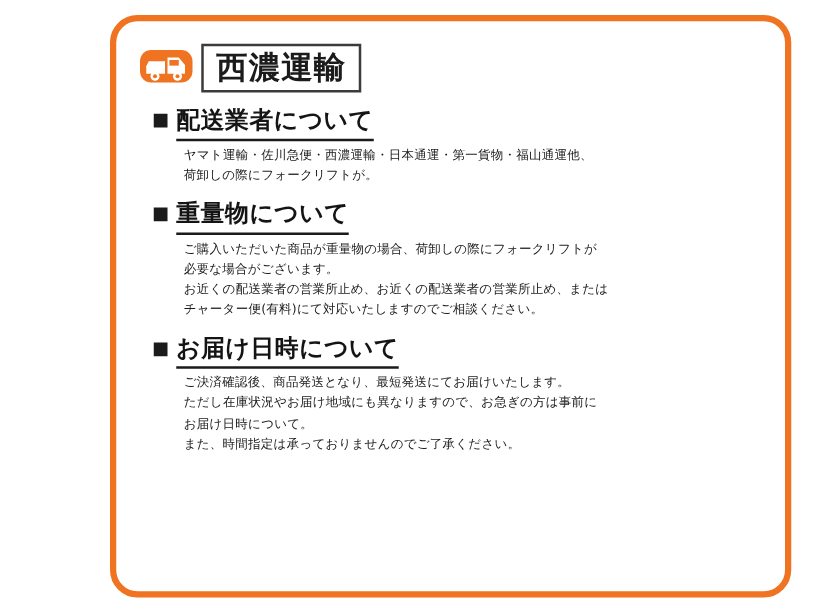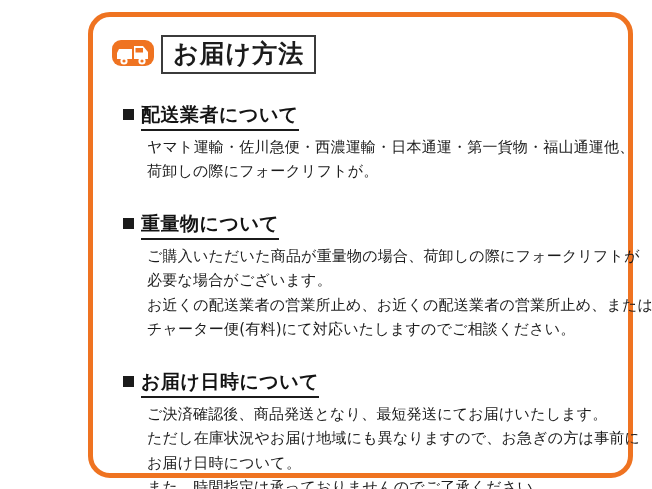--- a/index.html
+++ b/index.html
@@ -61,21 +61,21 @@
     letter-spacing: 1px;
     white-space: nowrap;
   }
   
   .section {
     margin-bottom: 4px;
   }
   .section-head {
     display: flex;
     align-items: flex-start;
-    margin: 28px 0 4px 12px;
+    margin: 10px 0 4px 12px;
     text-align: right;
   }
   .bullet-square {
     width: 11px;
     height: 11px;
     background: #1b1b1b;
     margin-top: 7px;
     margin-right: 7px;
     flex: 0 0 auto;
   }
@@ -86,21 +86,21 @@
     line-height: 1.35;
     border-bottom: 2px solid #1b1b1b;
     padding-bottom: 1px;
     display: inline-block;
     letter-spacing: 0.5px;
   }
   .lines {
     margin: 2px 0 0 36px;
   }
   .line {
-    font-size: 15px;
+    font-size: 10px;
     color: #1b1b1b;
     line-height: 1.62;
     letter-spacing: 0.2px;
     white-space: nowrap;
   }
 </style>
 </head>
 <body>
 
 <div class="page">
@@ -111,21 +111,21 @@
         <svg class="truck-icon" viewBox="0 0 44 36">
           <rect x="1" y="3" width="42" height="26" rx="9" fill="#ef7321"></rect>
           <path d="M8 12 h13 v10 h-15 v-6 z" fill="#ffffff"></path>
           <path d="M23 9 h9 l5 6 v7 h-14 z" fill="#ffffff"></path>
           <rect x="24.5" y="11" width="7.5" height="4.5" fill="#ef7321"></rect>
           <circle cx="13" cy="24" r="3.6" fill="#ffffff"></circle>
           <circle cx="13" cy="24" r="1.6" fill="#ef7321"></circle>
           <circle cx="31" cy="24" r="3.6" fill="#ffffff"></circle>
           <circle cx="31" cy="24" r="1.6" fill="#ef7321"></circle>
         </svg>
-        <div class="title-box">お届け方法</div>
+        <div class="title-box">西濃運輸</div>
       </div>
 
       <div class="section">
         <div class="section-head">
           <span class="bullet-square"></span>
           <span class="section-title">配送業者について</span>
         </div>
         <div class="lines">
           <div class="line">ヤマト運輸・佐川急便・西濃運輸・日本通運・第一貨物・福山通運他、</div>
           <div class="line">荷卸しの際にフォークリフトが。</div>

